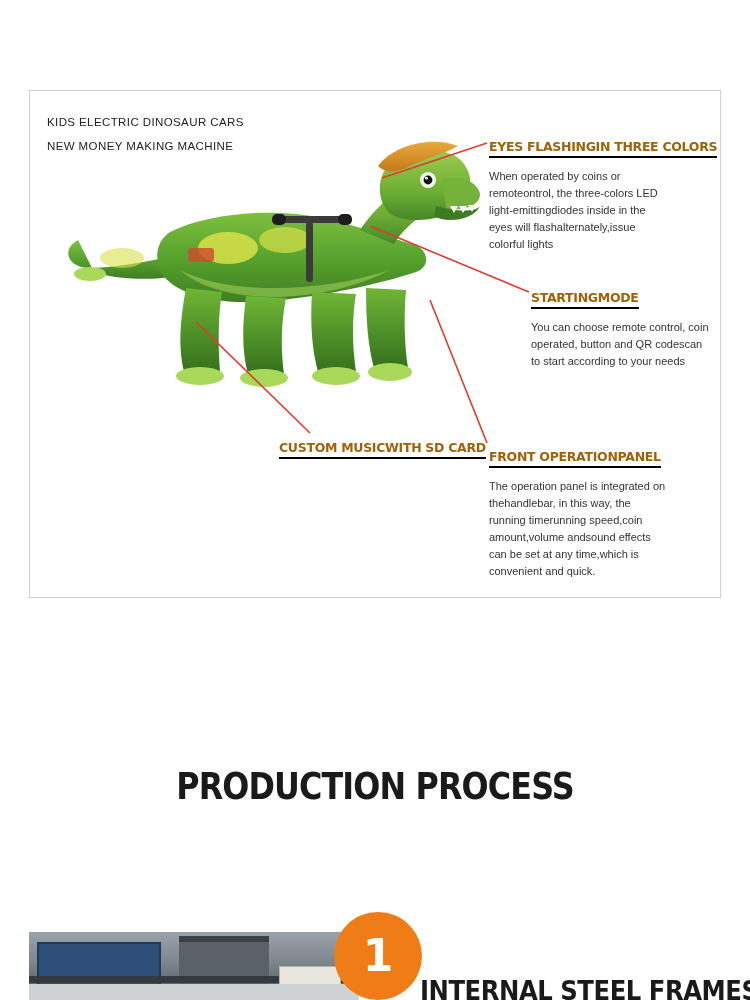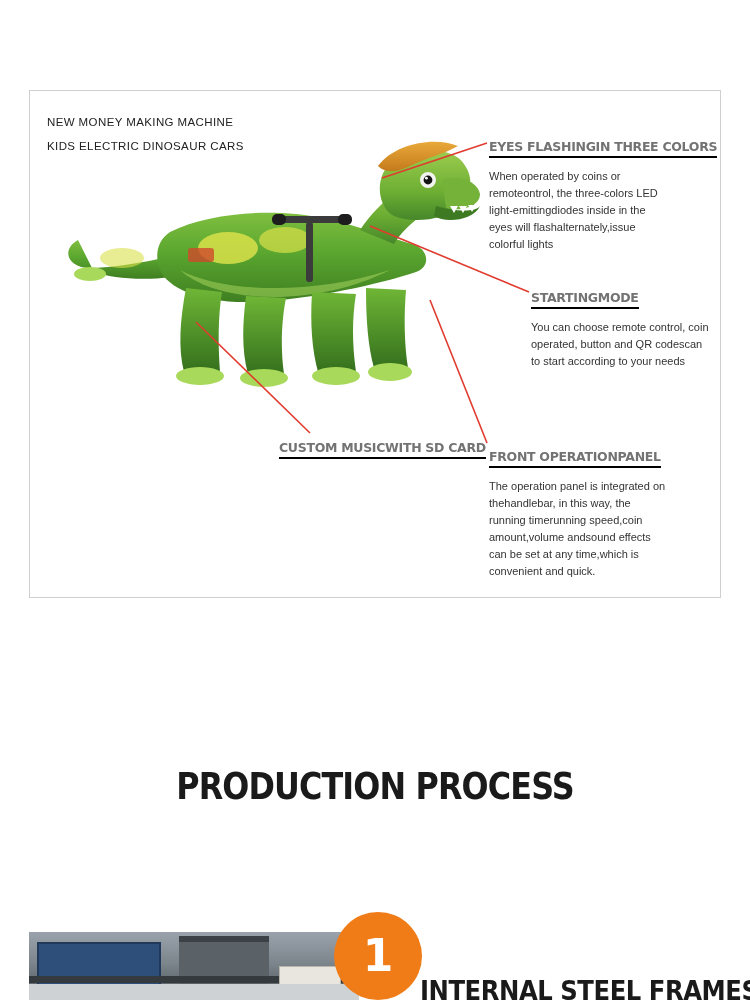--- a/index.html
+++ b/index.html
@@ -49,21 +49,21 @@
   }
 
   
   .callout { position: absolute; }
   .callout h4 {
     margin: 0 0 10px 0;
     font-size: 12.5px;
     font-weight: bold;
     font-family: "DejaVu Sans", sans-serif;
     letter-spacing: -0.3px;
-    color: #737373;
+    color: #a16207;
     border-bottom: 2px solid #000;
     display: inline-block;
     padding-bottom: 2px;
     white-space: nowrap;
   }
   .callout p {
     margin: 0;
     font-size: 11px;
     line-height: 17px;
     color: #333;
@@ -172,22 +172,22 @@
     transform: scaleX(0.9);
     transform-origin: left center;
   }
 </style>
 </head>
 <body>
 
 <div class="panel"></div>
 
 <div class="panel-title">
+  <div>KIDS ELECTRIC DINOSAUR CARS</div>
   <div>NEW MONEY MAKING MACHINE</div>
-  <div>KIDS ELECTRIC DINOSAUR CARS</div>
 </div>
 
 <div class="dino-wrap">
   <svg width="420" height="290" viewBox="0 0 420 290" xmlns="http://www.w3.org/2000/svg">
     <defs>
       <linearGradient id="bodyg" x1="0" y1="0" x2="0" y2="1">
         <stop offset="0%" stop-color="#7fbf3f"></stop>
         <stop offset="45%" stop-color="#5aa62f"></stop>
         <stop offset="100%" stop-color="#3f7f22"></stop>
       </linearGradient>

